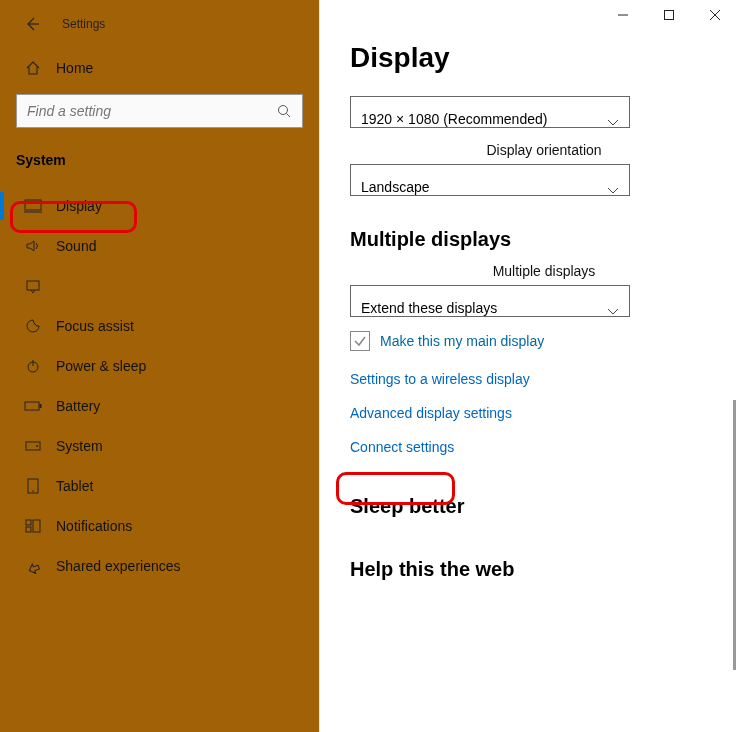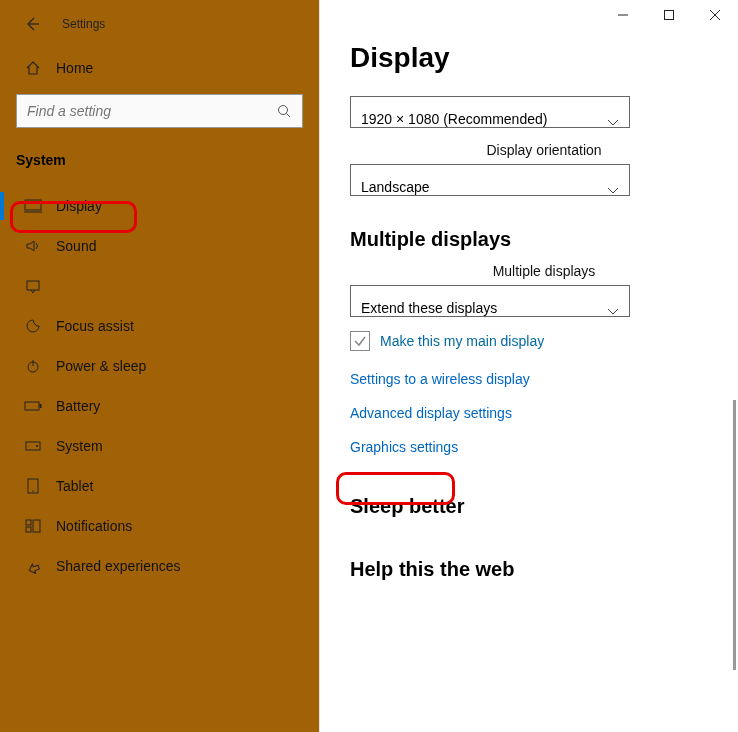--- a/index.html
+++ b/index.html
@@ -280,21 +280,21 @@
       <span class="checkbox-box">
         <svg width="14" height="14" viewBox="0 0 14 14">
             <path d="M2 7 L6 11 L12 3" stroke="#888" stroke-width="1.5" fill="none"></path>
           </svg>
       </span>
       <span>Make this my main display</span>
     </div>
 
     <div><span class="link">Settings to a wireless display</span></div>
     <div><span class="link compact">Advanced display settings</span></div>
-    <div><span class="link compact">Graphics settings</span></div>
+    <div><span class="link compact">Connect settings</span></div>
 
     <h2 style="margin-top:40px">Sleep better</h2>
 
     <h2 style="margin-top:40px">Help this the web</h2>
 
     <div class="scroll-indicator"></div>
   </div>
 </div>
 
 <div class="window-controls">

